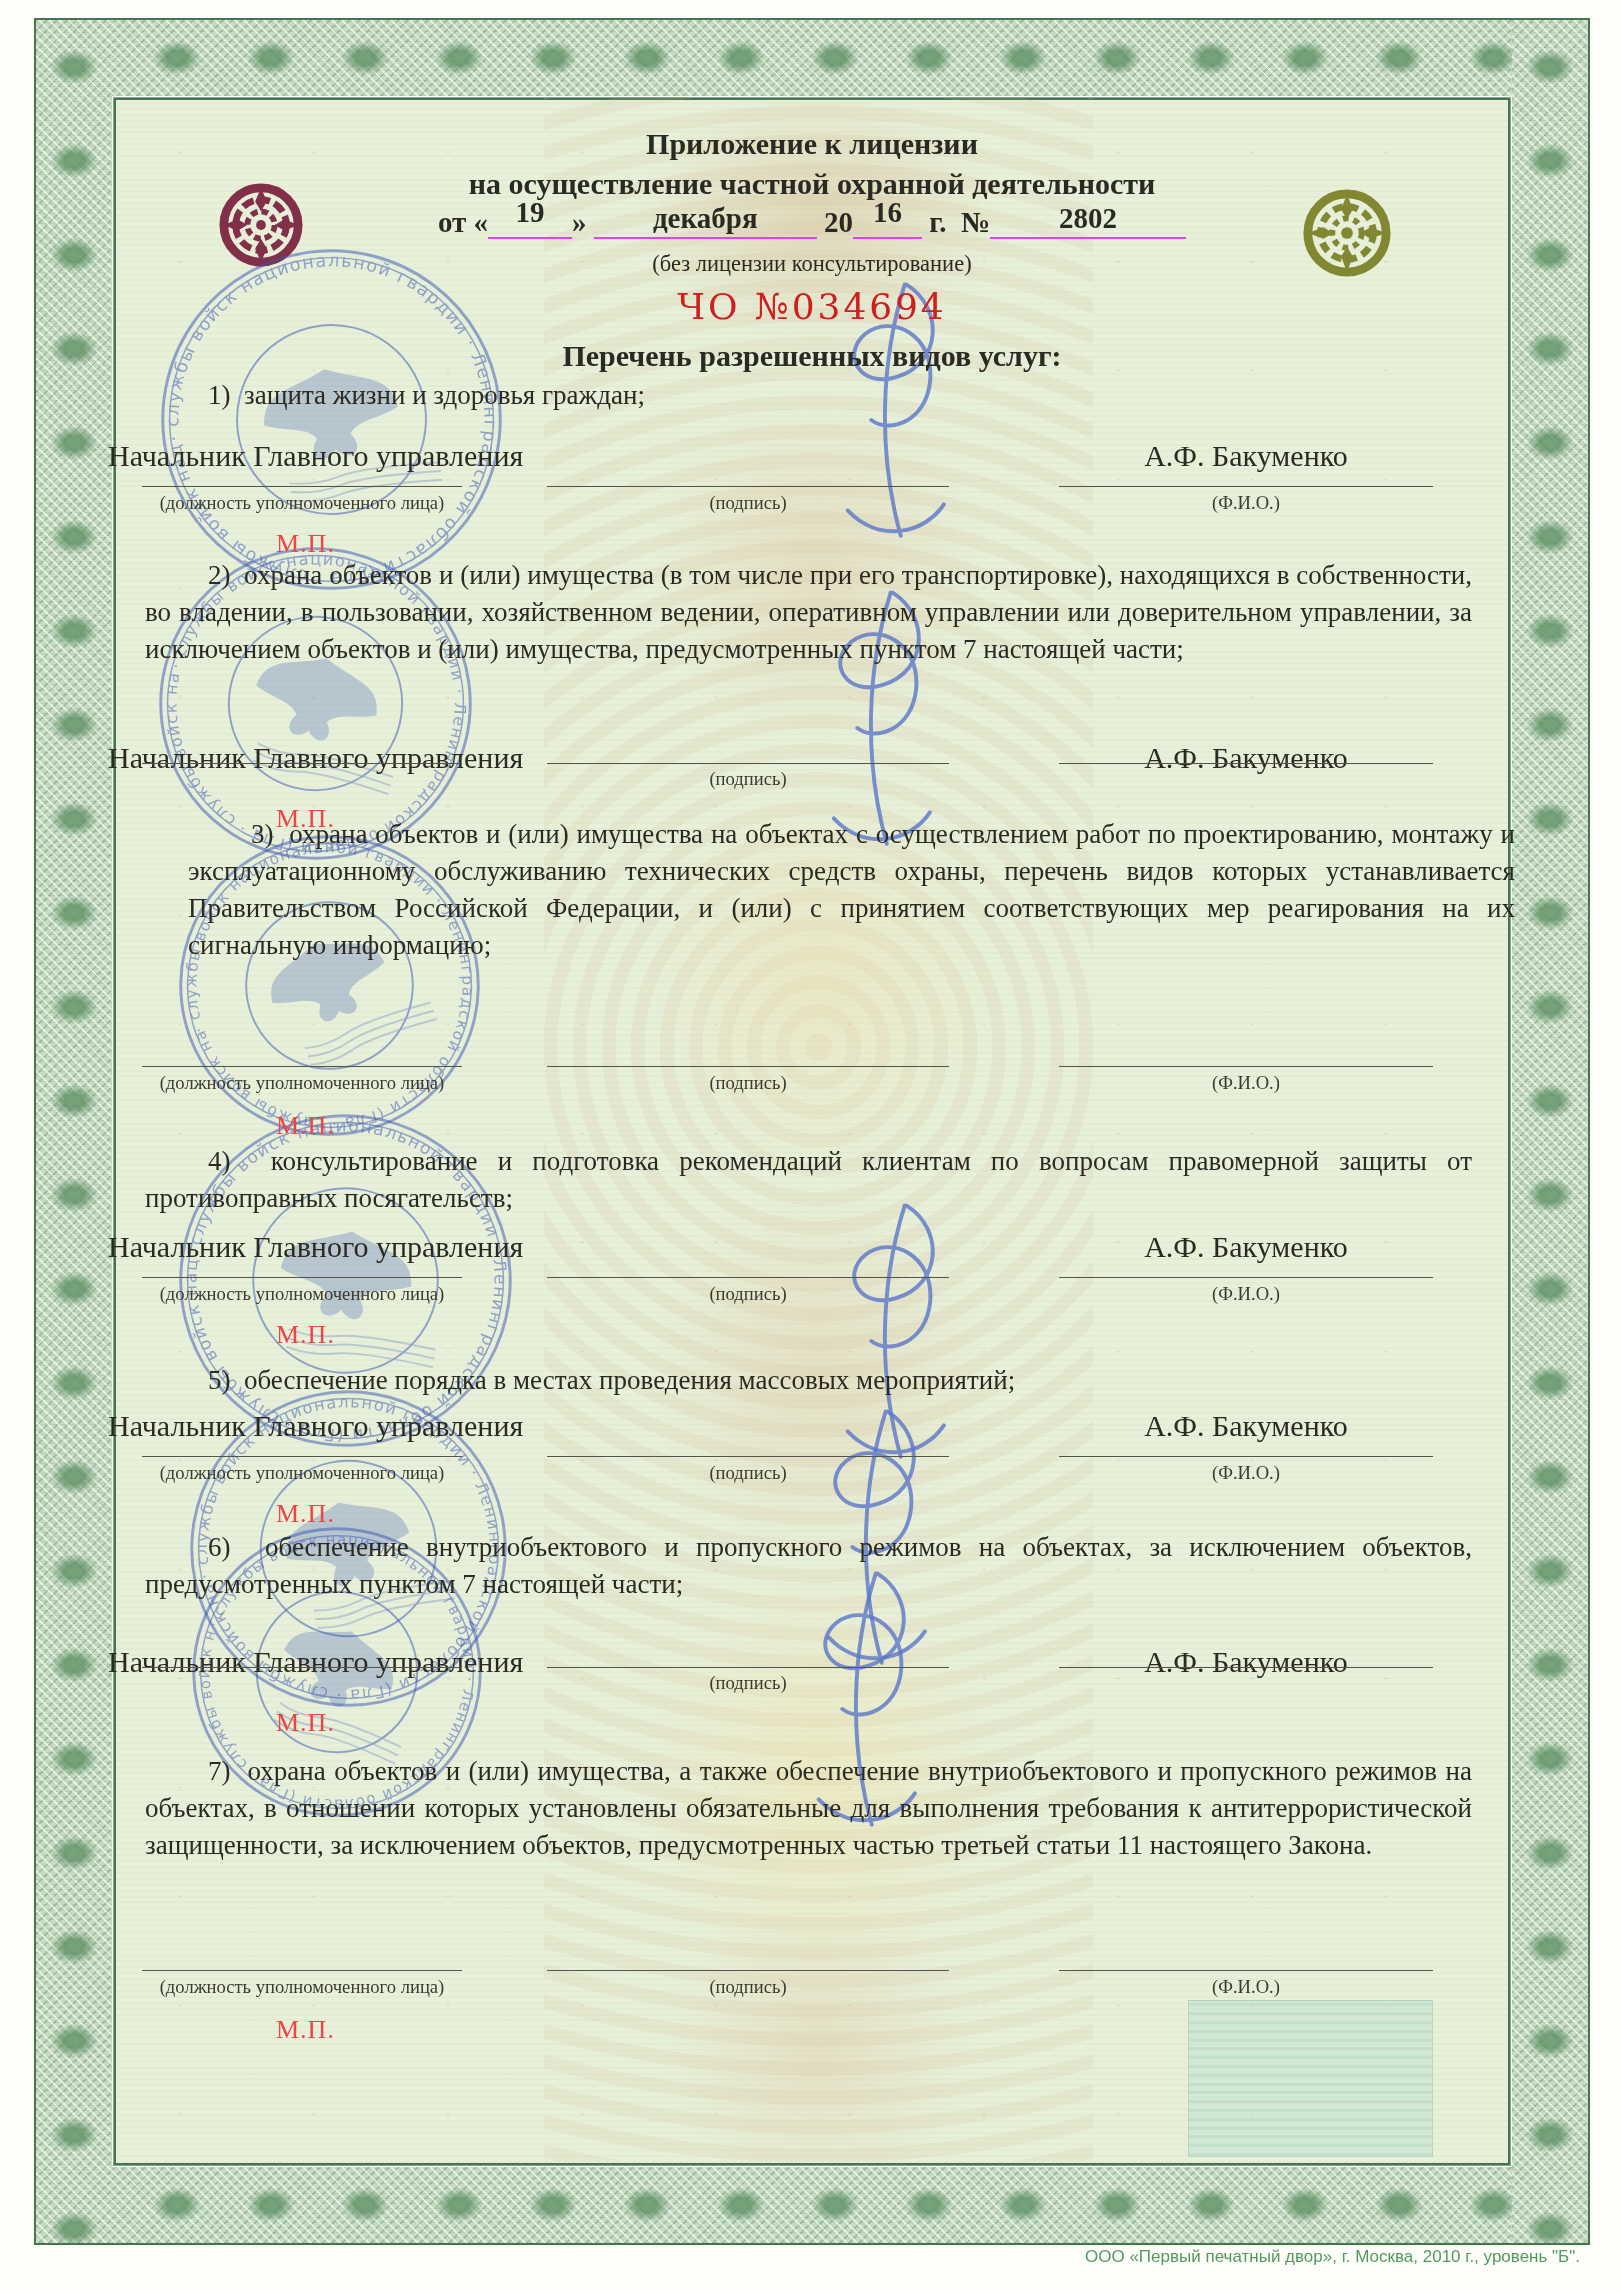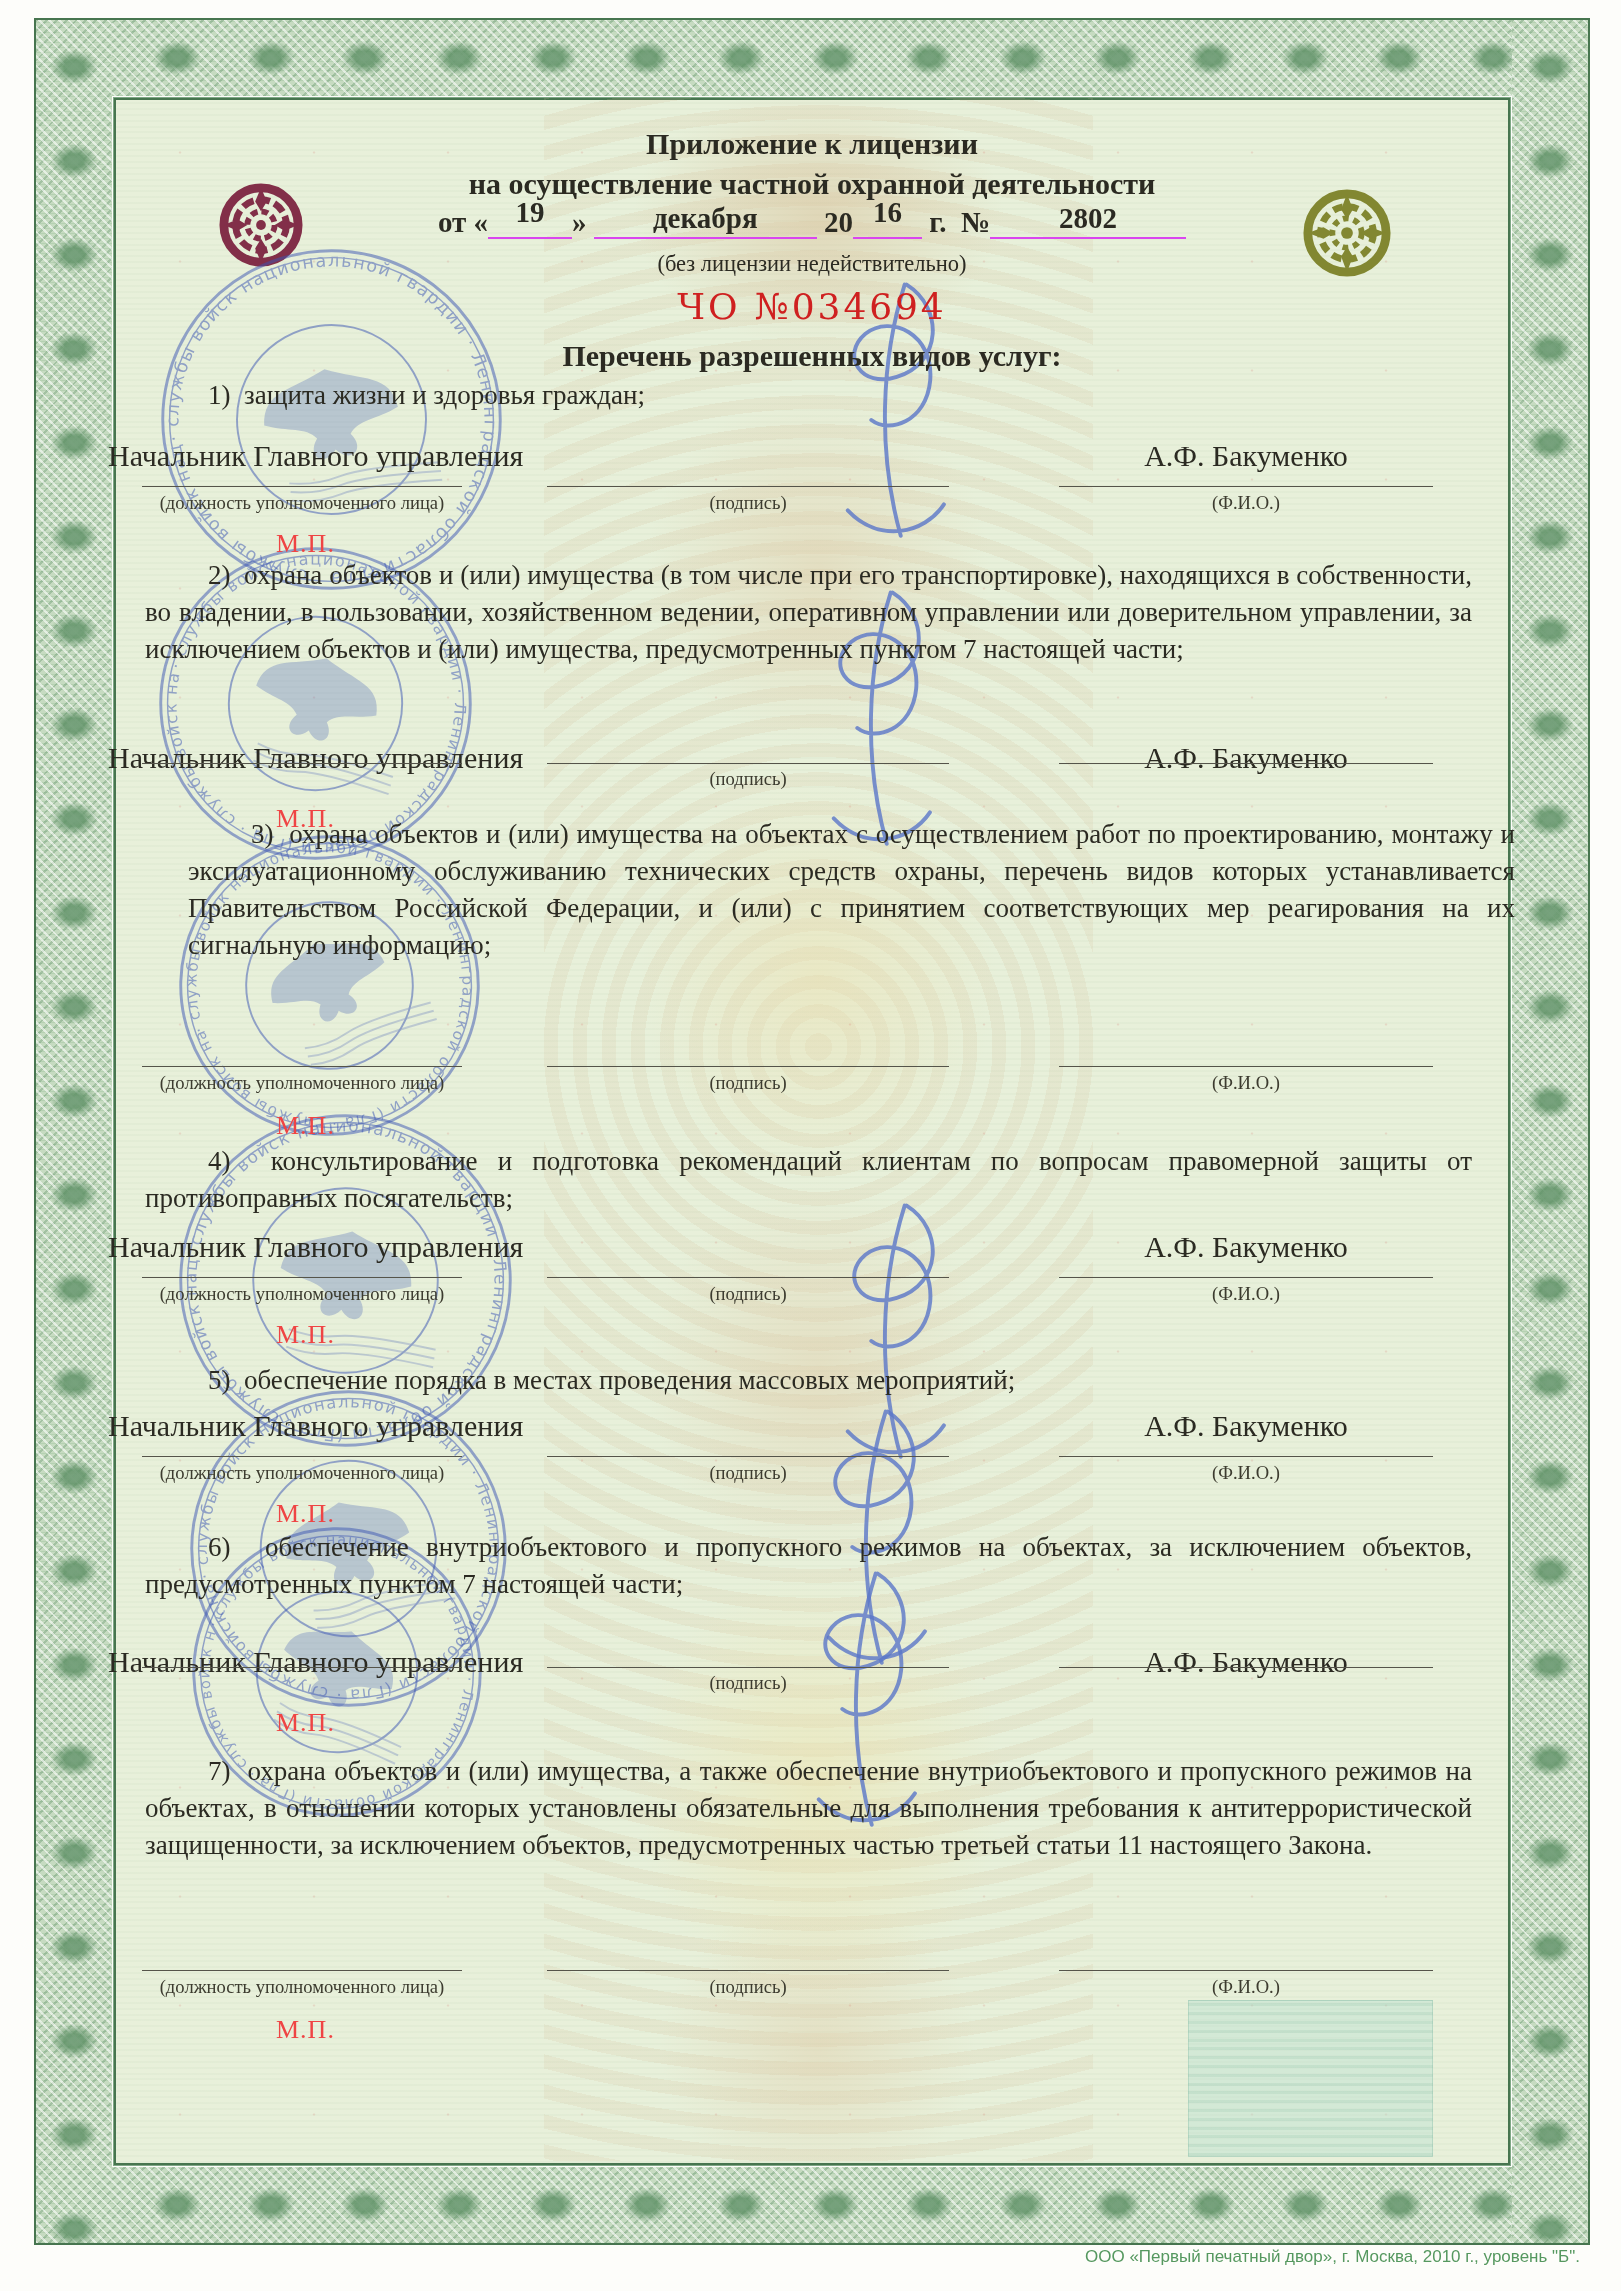--- a/index.html
+++ b/index.html
@@ -231,21 +231,21 @@
       <svg width="216" height="314" viewBox="0 0 220 320" style="position: absolute; left: 750px; top: 1554px; pointer-events: none; opacity: 0.8;">
         <path d="M 130 20 C 168 44, 166 100, 120 114 C 84 126, 62 92, 88 70 C 114 50, 158 70, 154 118 C 150 160, 112 172, 94 158 M 128 20 C 104 96, 100 190, 124 276 M 70 250 C 102 284, 148 274, 168 244" fill="none" stroke="#5b77c9" stroke-width="4" stroke-linecap="round"></path>
       </svg>
     </div>
 
   <div class="hdr t2">на осуществление частной охранной деятельности</div>
   <div class="hdr t1">Приложение к лицензии</div>
   <div class="hdr dateline">
     <span>от «</span><span class="slot raise" style="width:84px"><span class="val">19</span></span><span>»</span>&nbsp;<span class="slot" style="width:223px"><span class="val">декабря</span></span>&nbsp;<span>20</span><span class="slot raise" style="width:69px"><span class="val">16</span></span>&nbsp;<span>г.</span>&nbsp;&nbsp;<span>№</span><span class="slot" style="width:196px"><span class="val">2802</span></span>
   </div>
-  <div class="hdr note">(без лицензии недействительно)</div>
+  <div class="hdr note">(без лицензии консультирование)</div>
   <div class="hdr serial">ЧО №034694</div>
   <div class="hdr sect">Перечень разрешенных видов услуг:</div>
 
   <div id="body-layer">
       <div class="item single" style="top: 377px;">1)&nbsp; защита жизни и здоровья граждан;</div>
       <div class="item" style="top: 557px;">2)&nbsp; охрана объектов и (или) имущества (в том числе при его транспортировке), находящихся в собственности, во владении, в пользовании, хозяйственном ведении, оперативном управлении или доверительном управлении, за исключением объектов и (или) имущества, предусмотренных пунктом 7 настоящей части;</div>
       <div class="item" style="top: 816px; margin-left: 43px;">3)&nbsp; охрана объектов и (или) имущества на объектах с осуществлением работ по проектированию, монтажу и эксплуатационному обслуживанию технических средств охраны, перечень видов которых устанавливается Правительством Российской Федерации, и (или) с принятием соответствующих мер реагирования на их сигнальную информацию;</div>
       <div class="item" style="top: 1143px;">4)&nbsp; консультирование и подготовка рекомендаций клиентам по вопросам правомерной защиты от противоправных посягательств;</div>
       <div class="item single" style="top: 1362px;">5)&nbsp; обеспечение порядка в местах проведения массовых мероприятий;</div>
       <div class="item" style="top: 1529px;">6)&nbsp; обеспечение внутриобъектового и пропускного режимов на объектах, за исключением объектов, предусмотренных пунктом 7 настоящей части;</div>

